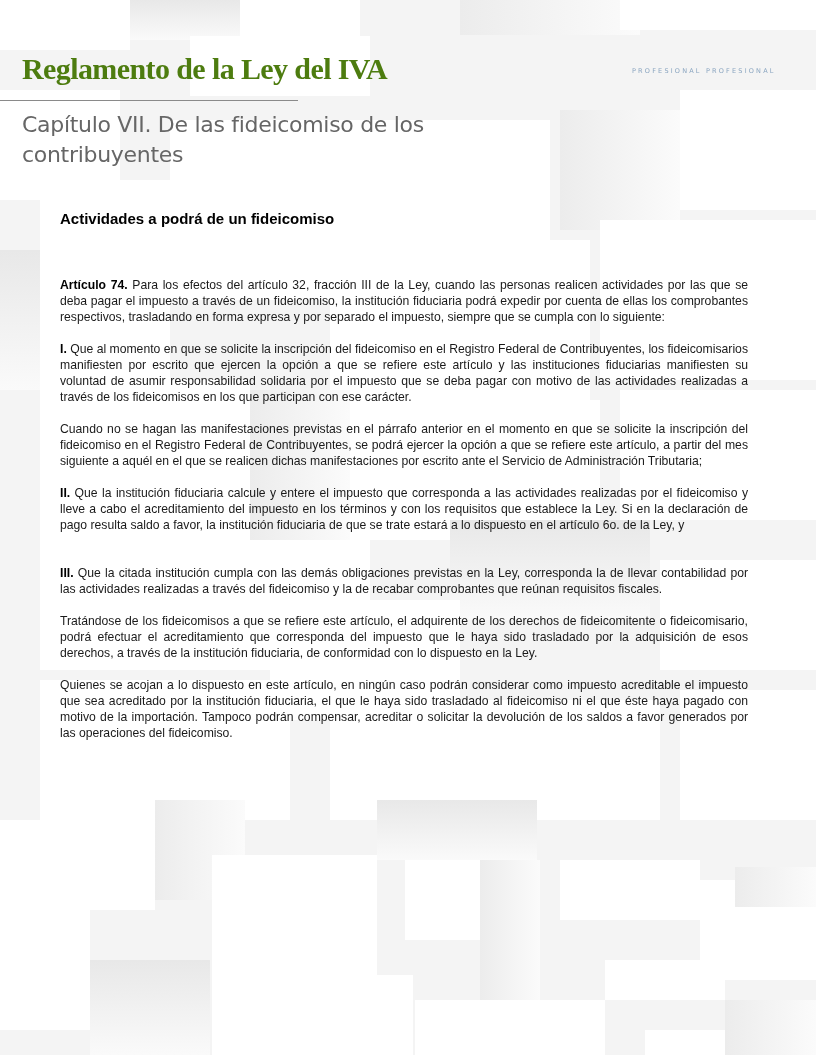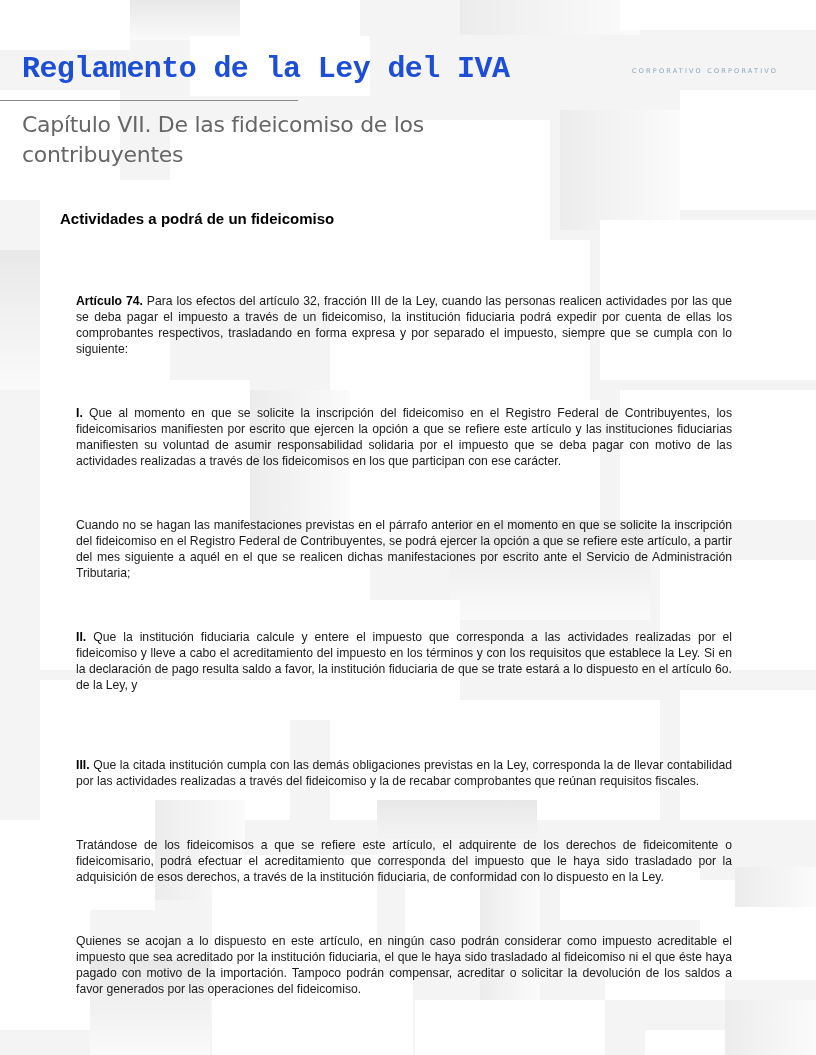--- a/index.html
+++ b/index.html
@@ -12,23 +12,23 @@
     }
     .bg { position: absolute; inset: 0; overflow: hidden; z-index: 0; }
     .tile { position: absolute; background: #ffffff; }
     .shade { position: absolute; background: linear-gradient(90deg, #ececec, #fbfbfb); }
     .shade2 { position: absolute; background: linear-gradient(180deg, #e8e8e8, #fafafa); }
 
     .content { position: absolute; inset: 0; z-index: 1; }
 
     .title {
       position: absolute; left: 22px; top: 52px;
-      font-family: Liberation Mono, monospace;
+      font-family: Liberation Serif, serif;
       font-weight: bold; font-size: 30px; letter-spacing: -0.6px;
-      color: #1d4ed8;
+      color: #4d7c0f;
       white-space: nowrap;
     }
     .title-rule {
       position: absolute; left: 0; top: 100px; width: 298px; height: 1px;
       background: #8a8a8a;
     }
     .subtitle {
       position: absolute; left: 22px; top: 110px; width: 520px;
       font-family: "DejaVu Sans", sans-serif;
       font-weight: normal; font-size: 22px; line-height: 30px;
@@ -57,21 +57,21 @@
     .section-heading {
       position: absolute; left: 60px; top: 210px;
       font-weight: bold; font-size: 15px; color: #000;
     }
 
     .body-text {
       position: absolute; left: 60px; top: 277px; width: 688px;
       font-size: 12.2px; line-height: 16px; color: #1a1a1a;
       text-align: justify;
     }
-    .body-text p { margin: 16px; }
+    .body-text p { margin: 0; }
     .body-text .gap { height: 16px; }
     .body-text .gap2 { height: 32px; }
     .body-text b { font-weight: bold; color: #000; }
   </style>
 </head>
 <body>
 
 <div class="bg">
   <div class="shade2" style="left:130px;top:0;width:220px;height:40px;"></div>
   <div class="tile" style="left:240px;top:0;width:120px;height:36px;"></div>
@@ -116,21 +116,21 @@
   <div class="tile" style="left:605px;top:960px;width:120px;height:40px;"></div>
 </div>
 
 <div class="content">
 
   <div class="title">Reglamento de la Ley del IVA</div>
   <div class="title-rule"></div>
   <div class="subtitle">Capítulo VII. De las fideicomiso de los contribuyentes</div>
 
   <div class="logo">
-    <div class="logo-tag">CORPORATIVO CORPORATIVO</div>
+    <div class="logo-tag">PROFESIONAL PROFESIONAL</div>
   </div>
 
   <div class="section-heading">Actividades a podrá de un fideicomiso</div>
 
   <div class="body-text">
     <p><b>Artículo 74.</b><span> Para los efectos del artículo 32, fracción III de la Ley, cuando las personas realicen actividades por las que se deba pagar el impuesto a través de un fideicomiso, la institución fiduciaria podrá expedir por cuenta de ellas los comprobantes respectivos, trasladando en forma expresa y por separado el impuesto, siempre que se cumpla con lo siguiente:</span></p>
     <div class="gap"></div>
     <p><b>I.</b><span> Que al momento en que se solicite la inscripción del fideicomiso en el Registro Federal de Contribuyentes, los fideicomisarios manifiesten por escrito que ejercen la opción a que se refiere este artículo y las instituciones fiduciarias manifiesten su voluntad de asumir responsabilidad solidaria por el impuesto que se deba pagar con motivo de las actividades realizadas a través de los fideicomisos en los que participan con ese carácter.</span></p>
     <div class="gap"></div>
     <p>Cuando no se hagan las manifestaciones previstas en el párrafo anterior en el momento en que se solicite la inscripción del fideicomiso en el Registro Federal de Contribuyentes, se podrá ejercer la opción a que se refiere este artículo, a partir del mes siguiente a aquél en el que se realicen dichas manifestaciones por escrito ante el Servicio de Administración Tributaria;</p>

